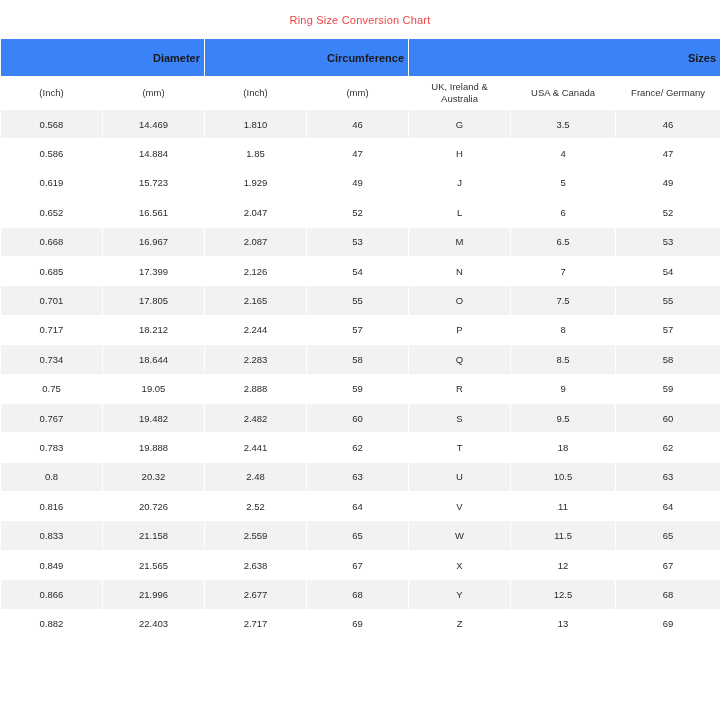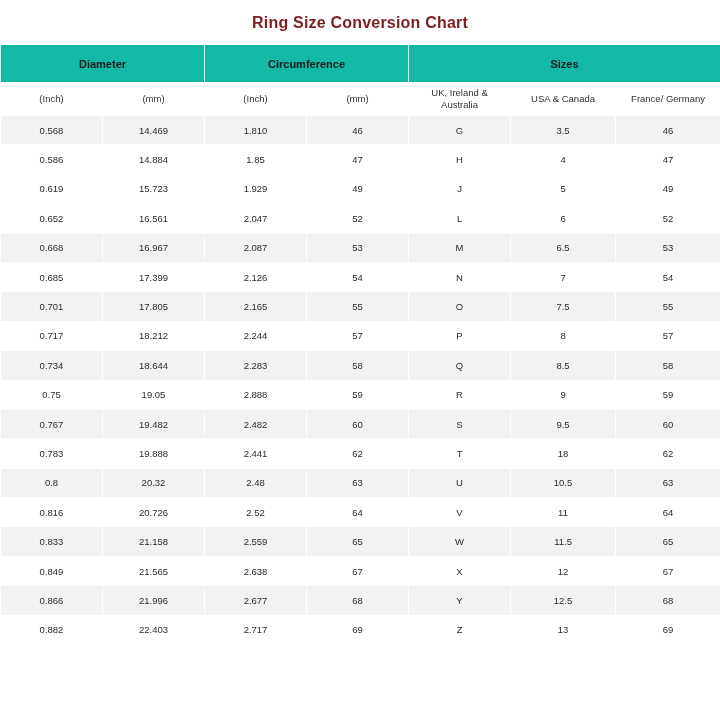--- a/index.html
+++ b/index.html
@@ -15,43 +15,44 @@
     overflow: hidden;
   }
   .page {
     width: 720px;
     height: 720px;
     position: relative;
     box-sizing: border-box;
   }
   .title {
     text-align: center;
-    font-size: 16px;
-    font-weight: bold;
-    color: #7f1d1d;
+    font-size: 11px;
+    font-weight: normal;
+    color: #ef4444;
     padding: 14px 0 12px 0;
     letter-spacing: 0.2px;
   }
   table.chart {
     width: 720px;
     border-collapse: collapse;
     table-layout: fixed;
   }
   table.chart th, table.chart td {
     border: 1px solid #ffffff;
     text-align: center;
     vertical-align: middle;
   }
   tr.group-row th {
-    background: #14b8a6;
+    background: #3b82f6;
     font-size: 11px;
     font-weight: bold;
     color: #1a1a1a;
     height: 37px;
     padding: 0 4px;
+    text-align: right;
   }
   tr.sub-row th {
     background: #ffffff;
     font-size: 9.5px;
     font-weight: normal;
     color: #333333;
     height: 32px;
     padding: 0 6px;
     line-height: 1.25;
   }

